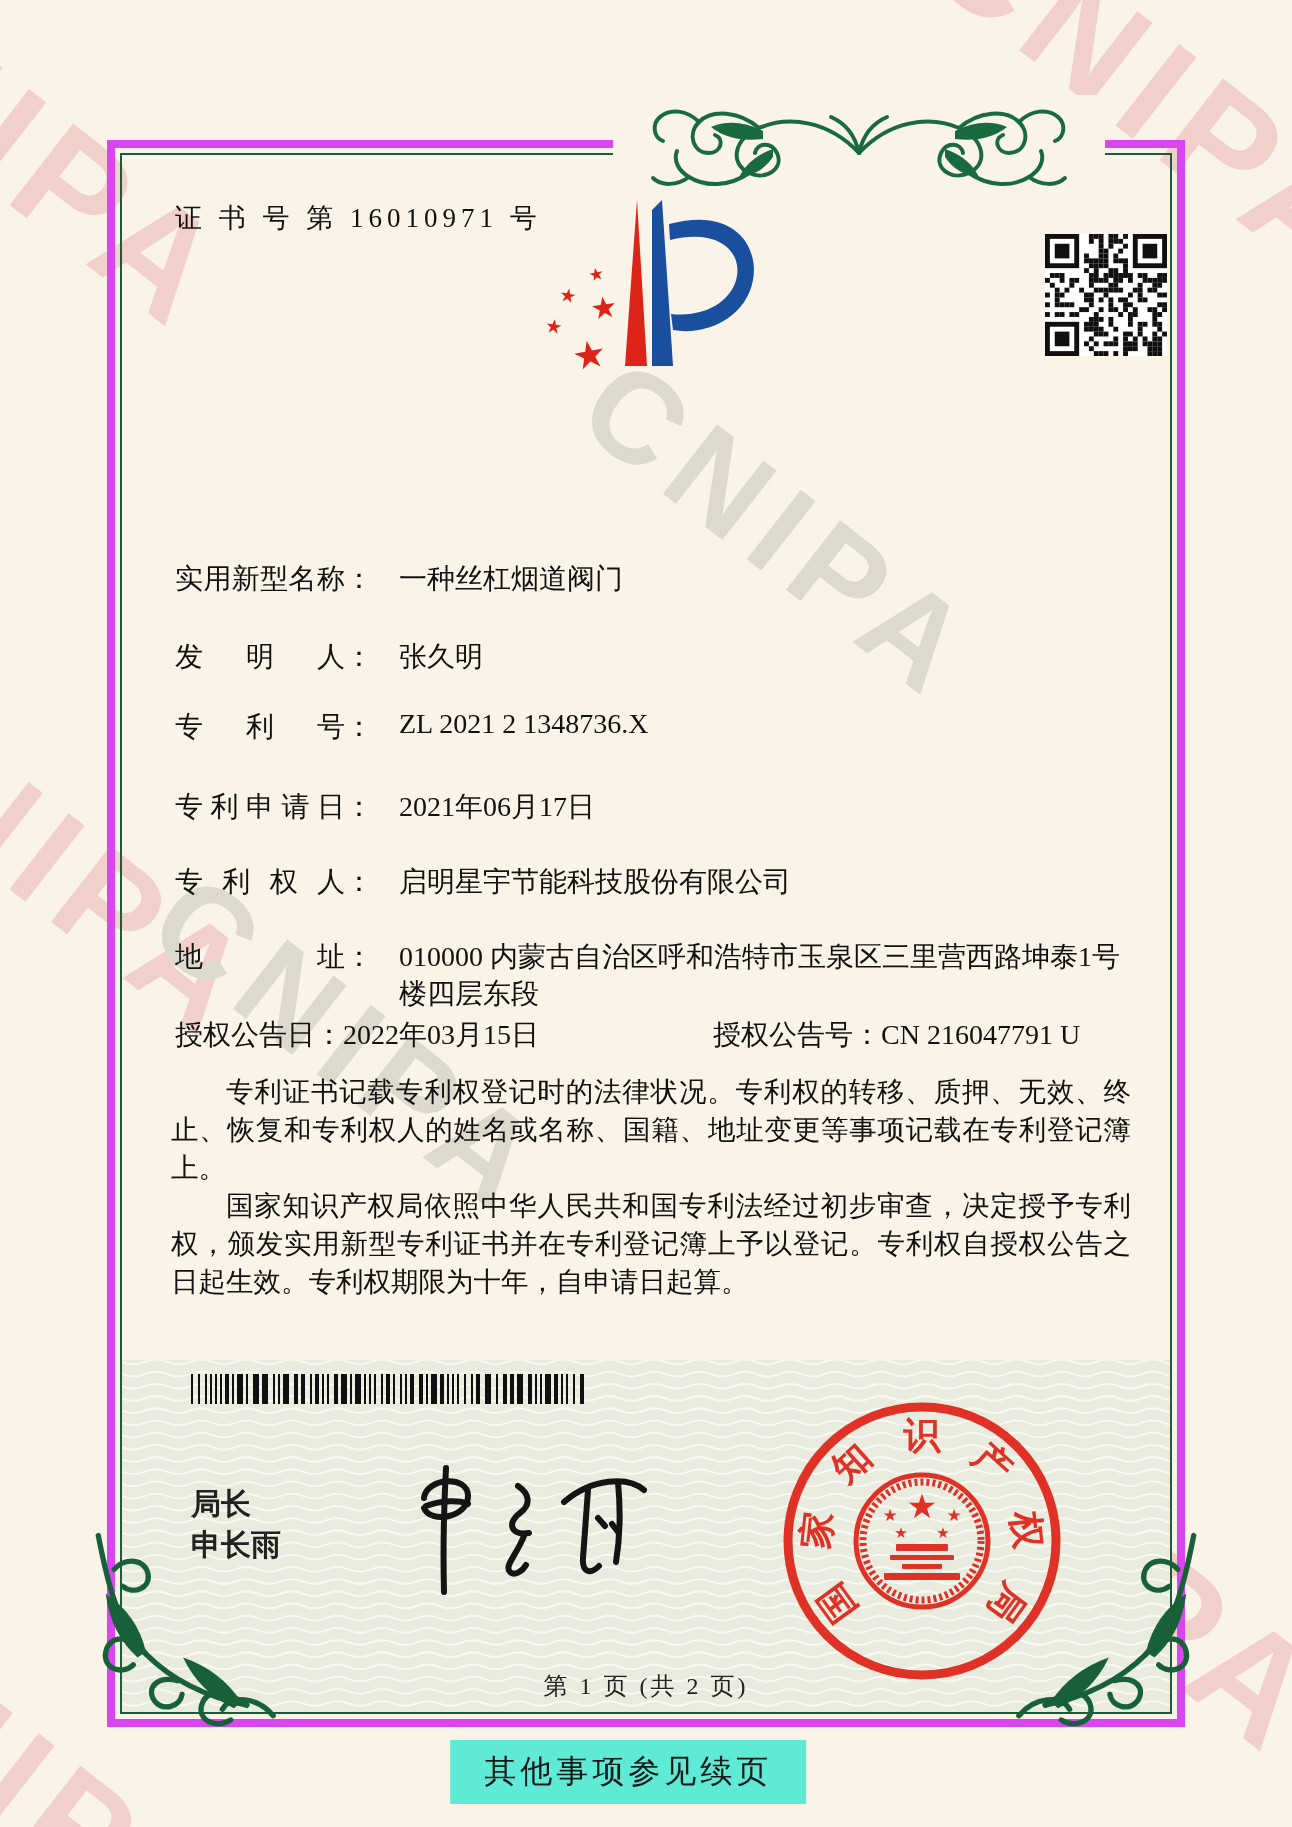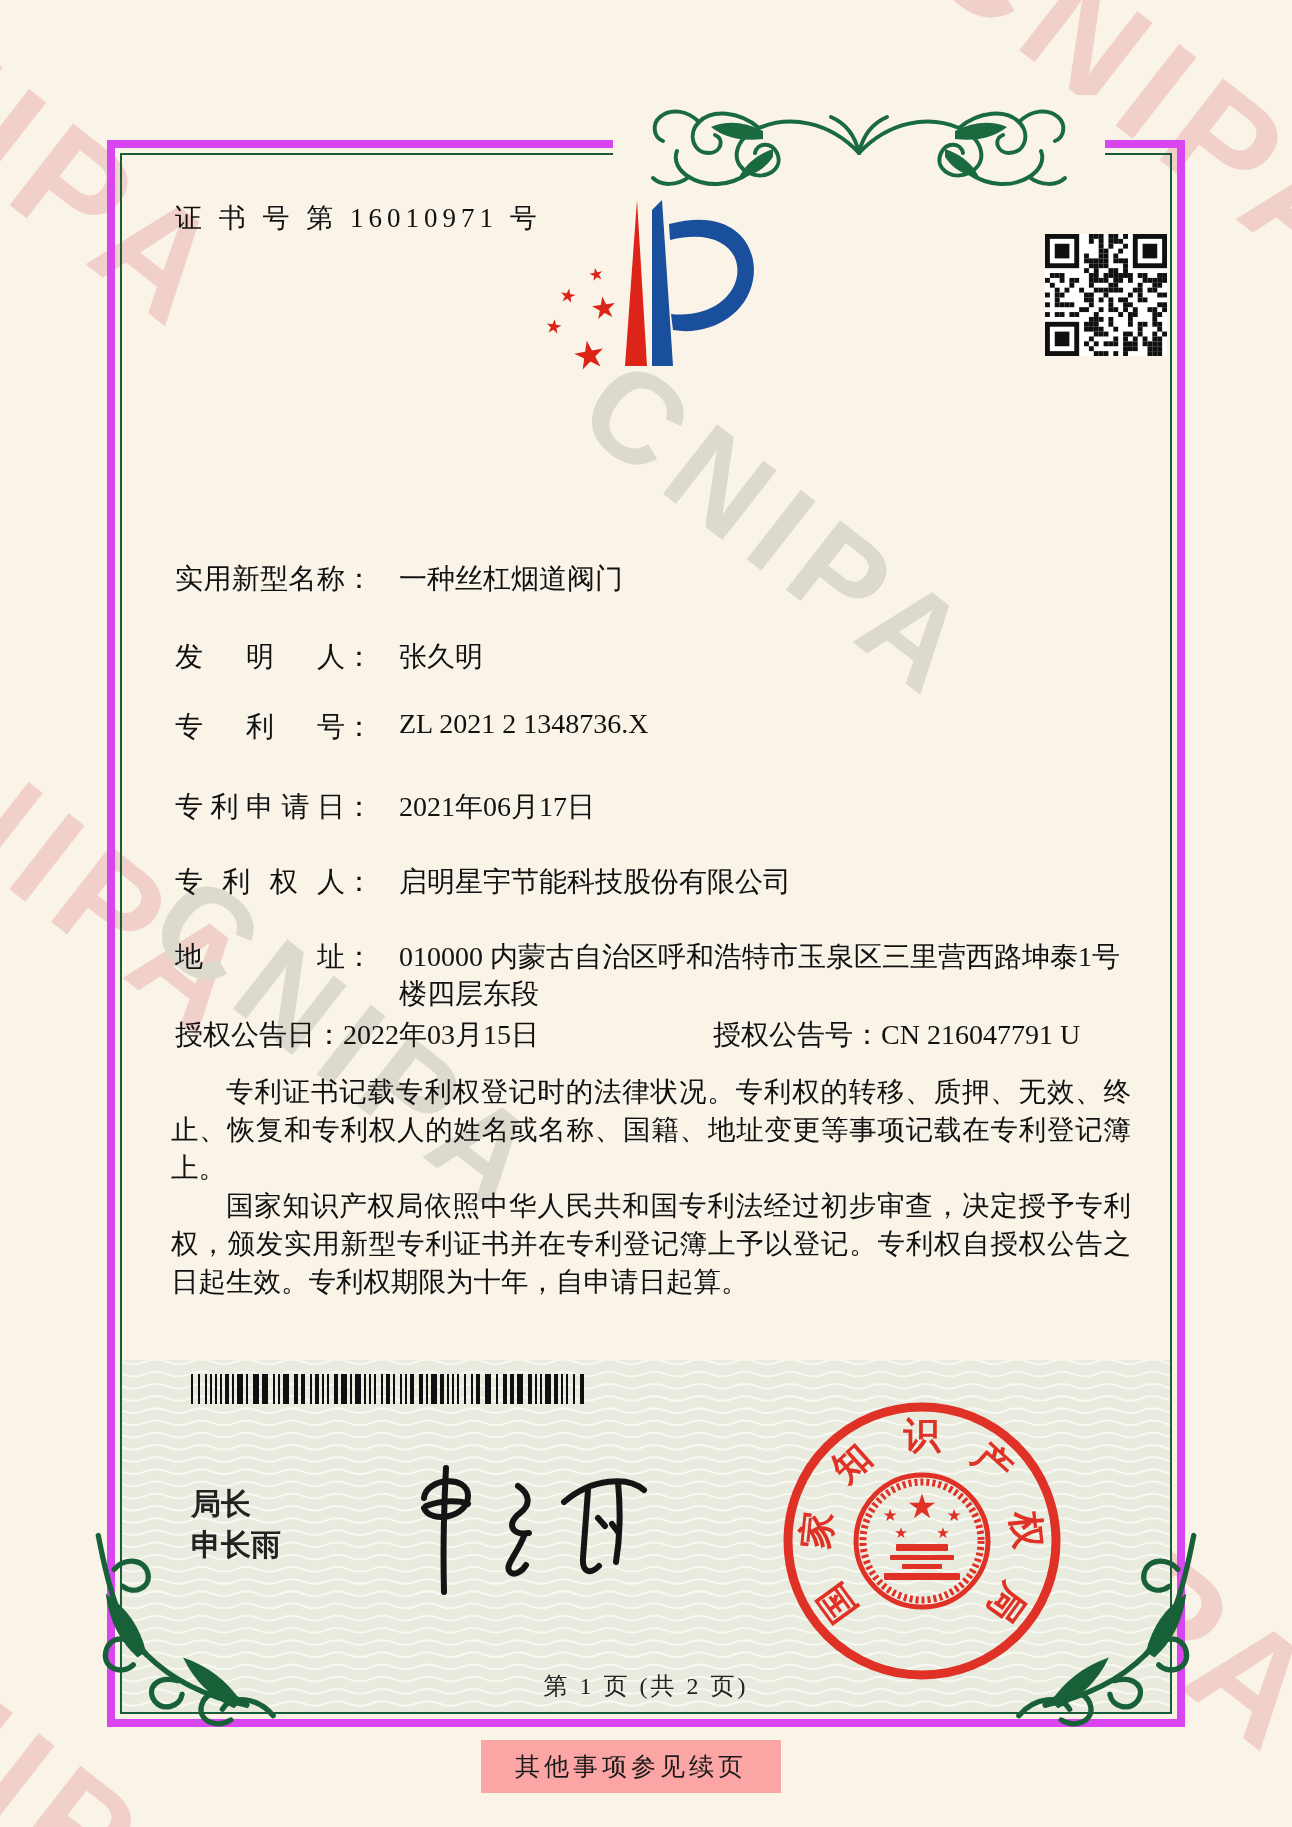--- a/index.html
+++ b/index.html
@@ -39,22 +39,22 @@
   .barcode{position:absolute;left:69px;top:14px;width:400px;height:30px;}
   .signer{position:absolute;left:69px;top:124px;font-family:"Liberation Sans","DejaVu Sans",sans-serif;
           font-weight:600;font-size:30px;color:#222;}
   .signer .name{margin-top:0;}
   .signature{position:absolute;left:260px;top:100px;width:270px;height:140px;}
   .seal{position:absolute;left:655px;top:36px;width:290px;height:290px;opacity:.93;}
   .seal-date{position:absolute;left:688px;top:222px;width:330px;text-align:center;font-size:29px;
              letter-spacing:3px;color:#101010;z-index:5;}
   .page-footer{position:absolute;left:0;right:0;top:310px;text-align:center;font-size:24px;letter-spacing:3px;color:#222;}
   
-  .continuation{position:absolute;left:50%;transform:translateX(-55%);top:1740px;background:#fca5a5;
-                padding:10px 34px;font-size:25px;letter-spacing:4px;color:#1a1a1a;}
+  .continuation{position:absolute;left:50%;transform:translateX(-55%);top:1740px;background:#5eead4;
+                padding:10px 34px;font-size:32px;letter-spacing:4px;color:#1a1a1a;}
 </style>
 </head>
 <body>
 
 <div class="page">
 
   <div class="wm pink" style="left:-150px;top:-95px;font-size:150px;">CNIPA</div>
   <div class="wm pink" style="left:1000px;top:-140px;font-size:150px;">CNIPA</div>
   <div class="wm gray" style="left:645px;top:330px;font-size:128px;">CNIPA</div>
   <div class="wm pink" style="left:-100px;top:640px;font-size:140px;">CNIPA</div>

